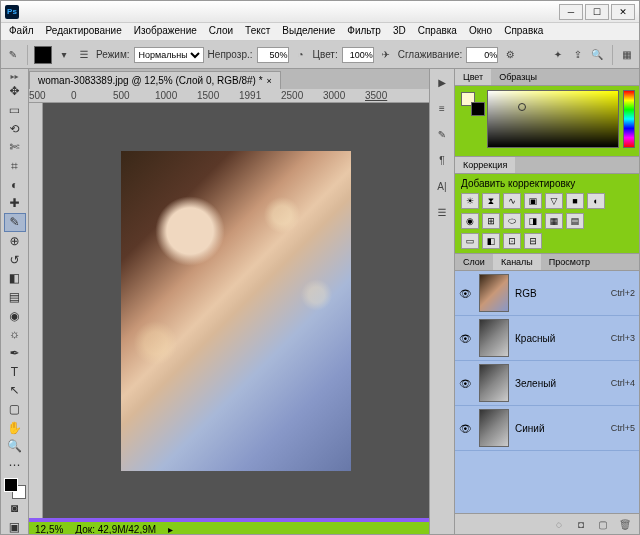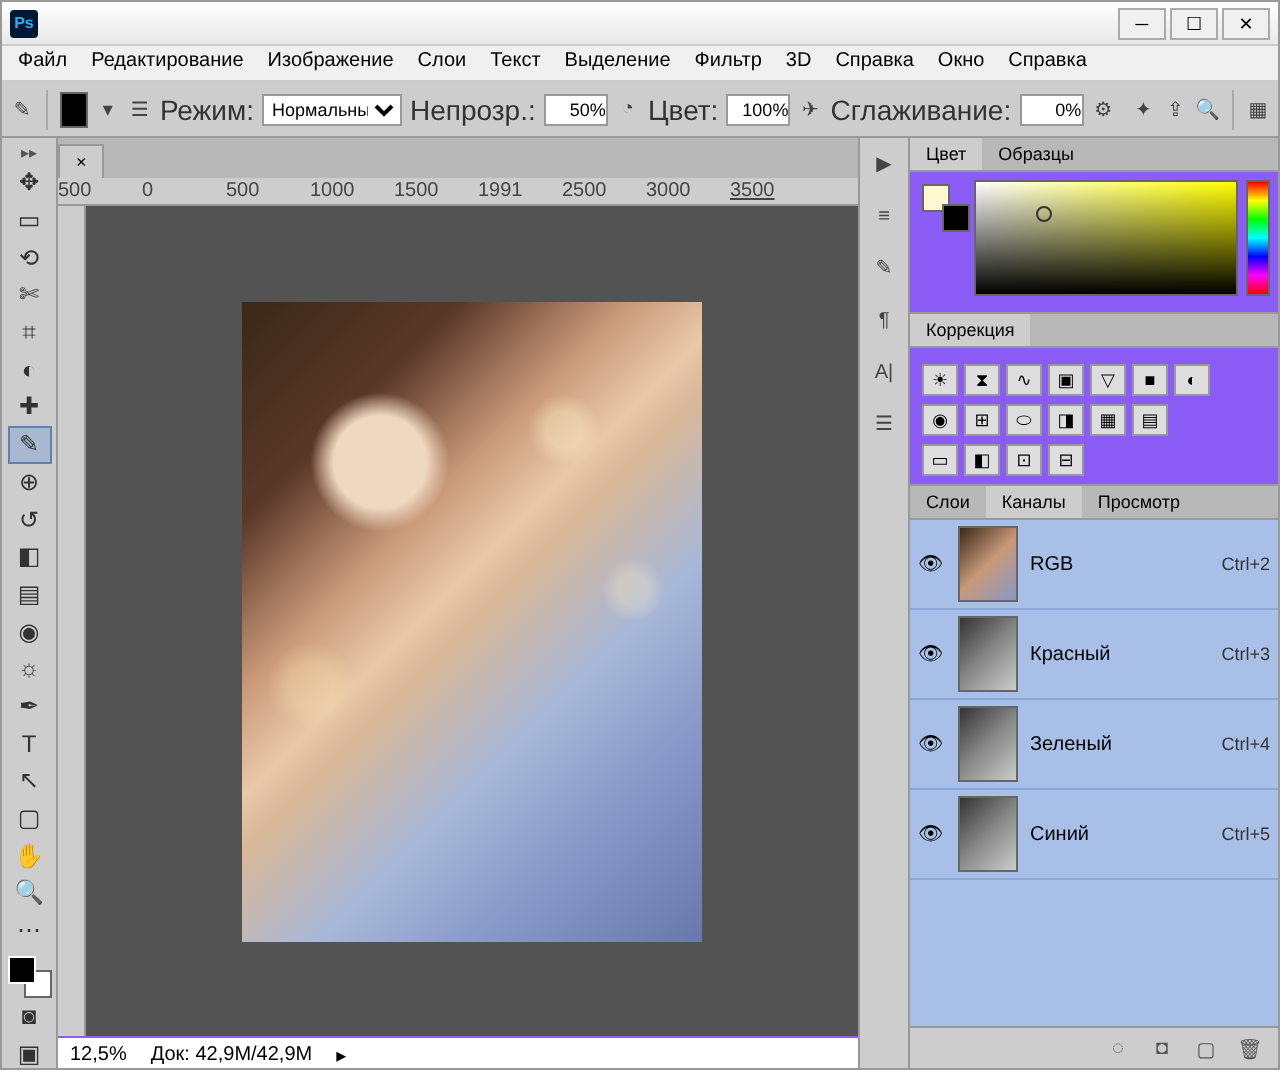--- a/index.html
+++ b/index.html
@@ -4,21 +4,21 @@
 <style>
 *{margin:0;padding:0;box-sizing:border-box;font-family:Tahoma,Arial,sans-serif;font-size:10px;user-select:none}
 body{width:640px;height:535px;background:#e8e8e8;overflow:hidden;border:1px solid #999}
 .titlebar{height:22px;background:linear-gradient(#fff,#e8e8e8);display:flex;align-items:center;padding:0 4px;border-bottom:1px solid #ccc}
 .titlebar .ps-logo{width:14px;height:14px;background:#001833;border-radius:2px;display:flex;align-items:center;justify-content:center;color:#3af;font-size:8px;font-weight:bold}
 .titlebar .winbtns{margin-left:auto;display:flex}
 .titlebar .winbtn{width:24px;height:16px;border:1px solid #aaa;background:#f0f0f0;display:flex;align-items:center;justify-content:center;margin-left:2px;font-size:9px;cursor:pointer}
 .menubar{height:18px;background:#f0f0f0;display:flex;align-items:flex-start;padding:0 2px;border-bottom:1px solid #ccc}
 .menubar span{padding:2px 6px;cursor:pointer;font-size:10px}
 .optbar{height:28px;background:#cdcdcd;display:flex;align-items:center;padding:0 4px;border-bottom:1px solid #999;gap:4px}
-.optbar .lbl{font-size:14px;color:#333}
+.optbar .lbl{font-size:10px;color:#333}
 .optbar select,.optbar input{font-size:9px;height:16px;border:1px solid #999;background:#fff}
 .optbar select{width:70px}
 .optbar input{width:32px;text-align:right}
 .optbar .ico{width:16px;height:16px;display:flex;align-items:center;justify-content:center;cursor:pointer;color:#444}
 .optbar .swatch{width:18px;height:18px;border:1px solid #666;background:#000}
 .optbar .sep{width:1px;height:20px;background:#aaa;margin:0 2px}
 .main{display:flex;height:467px}
 .toolcol{width:28px;background:#cdcdcd;border-right:1px solid #999;display:flex;flex-direction:column;align-items:center;padding-top:2px}
 .toolcol .dbl{font-size:8px;color:#555;padding:1px}
 .tool{width:22px;height:20px;display:flex;align-items:center;justify-content:center;cursor:pointer;color:#333;font-size:12px;position:relative}
@@ -30,26 +30,26 @@
 .tabbar{height:20px;background:#b8b8b8;display:flex;align-items:flex-end}
 .tab{background:#cdcdcd;padding:3px 8px;font-size:9px;border:1px solid #999;border-bottom:none;display:flex;align-items:center;gap:4px}
 .tab .x{cursor:pointer;font-size:9px}
 .ruler-h{height:14px;background:#cdcdcd;border-bottom:1px solid #999;position:relative;overflow:hidden;font-size:7px;color:#444}
 .ruler-h span{position:absolute;top:1px}
 .canvas-wrap{flex:1;display:flex;position:relative}
 .ruler-v{width:14px;background:#cdcdcd;border-right:1px solid #999}
 .canvas{flex:1;display:flex;align-items:center;justify-content:center;background:#535353;position:relative}
 .img{width:230px;height:320px;background:linear-gradient(135deg,#3a2818 0%,#5a3828 20%,#c89878 35%,#e8c8a8 45%,#d8b898 50%,#a8b8d8 65%,#8898c8 80%,#6878a8 100%);position:relative;overflow:hidden}
 .img::before{content:"";position:absolute;inset:0;background:radial-gradient(circle at 30% 25%,#f0d8c0 8%,transparent 12%),radial-gradient(circle at 70% 20%,rgba(255,240,200,.4) 3%,transparent 6%),radial-gradient(circle at 15% 60%,rgba(255,230,180,.3) 4%,transparent 8%),radial-gradient(circle at 85% 45%,rgba(255,240,200,.3) 3%,transparent 6%)}
-.statusbar{height:18px;background:#ffffff;border-top:1px solid #8b5cf6;display:flex;align-items:center;padding:0 6px;gap:12px;font-size:9px}
+.statusbar{height:18px;background:#84cc16;border-top:4px solid #8b5cf6;display:flex;align-items:center;padding:0 6px;gap:12px;font-size:9px}
 .panels{width:210px;background:#cdcdcd;display:flex}
 .pstrip{width:26px;background:#cdcdcd;border-left:1px solid #999;border-right:1px solid #999;display:flex;flex-direction:column;align-items:center;padding-top:4px;gap:8px}
 .pstrip .pi{width:18px;height:18px;display:flex;align-items:center;justify-content:center;cursor:pointer;color:#444}
 .pstack{flex:1;display:flex;flex-direction:column}
-.panel{background:#8b5cf6;border-bottom:1px solid #999}
+.panel{background:#84cc16;border-bottom:1px solid #999}
 .phdr{display:flex;background:#b8b8b8;border-bottom:1px solid #999}
 .ptab{padding:3px 8px;font-size:9px;cursor:pointer}
 .ptab.act{background:#cdcdcd}
 .color-panel{height:70px;position:relative;padding:4px}
 .color-sw{position:absolute;left:6px;top:6px;width:18px;height:18px}
 .color-sw .a{position:absolute;width:14px;height:14px;background:#fff8d0;border:1px solid #666;top:0;left:0}
 .color-sw .b{position:absolute;width:14px;height:14px;background:#000;border:1px solid #666;bottom:-6px;right:-6px}
 .color-field{position:absolute;left:32px;top:4px;right:20px;height:58px;background:linear-gradient(to right,#fff,#ff0),linear-gradient(to bottom,transparent,#000);background-blend-mode:multiply;border:1px solid #666}
 .color-field .mark{position:absolute;left:30px;top:12px;width:8px;height:8px;border:1px solid #333;border-radius:50%}
 .hue{position:absolute;right:4px;top:4px;width:12px;height:58px;background:linear-gradient(#f00,#ff0,#0f0,#0ff,#00f,#f0f,#f00);border:1px solid #666}
@@ -146,20 +146,21 @@
         <div class="fg"></div>
         <div class="bg"></div>
       </div>
     <div class="tool">◙</div>
     <div class="tool">▣</div>
   </div>
 
   <div class="canvas-area">
     <div class="tabbar">
       <div class="tab">
+        <span>woman-3083389.jpg @ 12,5% (Слой 0, RGB/8#) *</span>
         <span class="x">×</span>
       </div>
     </div>
     <div class="ruler-h" id="rulerh">
         <span style="left: 0px;">500</span>
         <span style="left: 42px;">0</span>
         <span style="left: 84px;">500</span>
         <span style="left: 126px;">1000</span>
         <span style="left: 168px;">1500</span>
         <span style="left: 210px;">1991</span>
@@ -204,20 +205,21 @@
               <div class="mark"></div>
             </div>
           <div class="hue"></div>
         </div>
       </div>
       <div class="panel">
         <div class="phdr">
             <div class="ptab act">Коррекция</div>
           </div>
         <div class="adj-panel">
+          <div>Добавить корректировку</div>
           <div class="row">
             <div class="ai">☀</div>
             <div class="ai">⧗</div>
             <div class="ai">∿</div>
             <div class="ai">▣</div>
             <div class="ai">▽</div>
             <div class="ai">■</div>
             <div class="ai">◐</div>
           </div>
           <div class="row">

